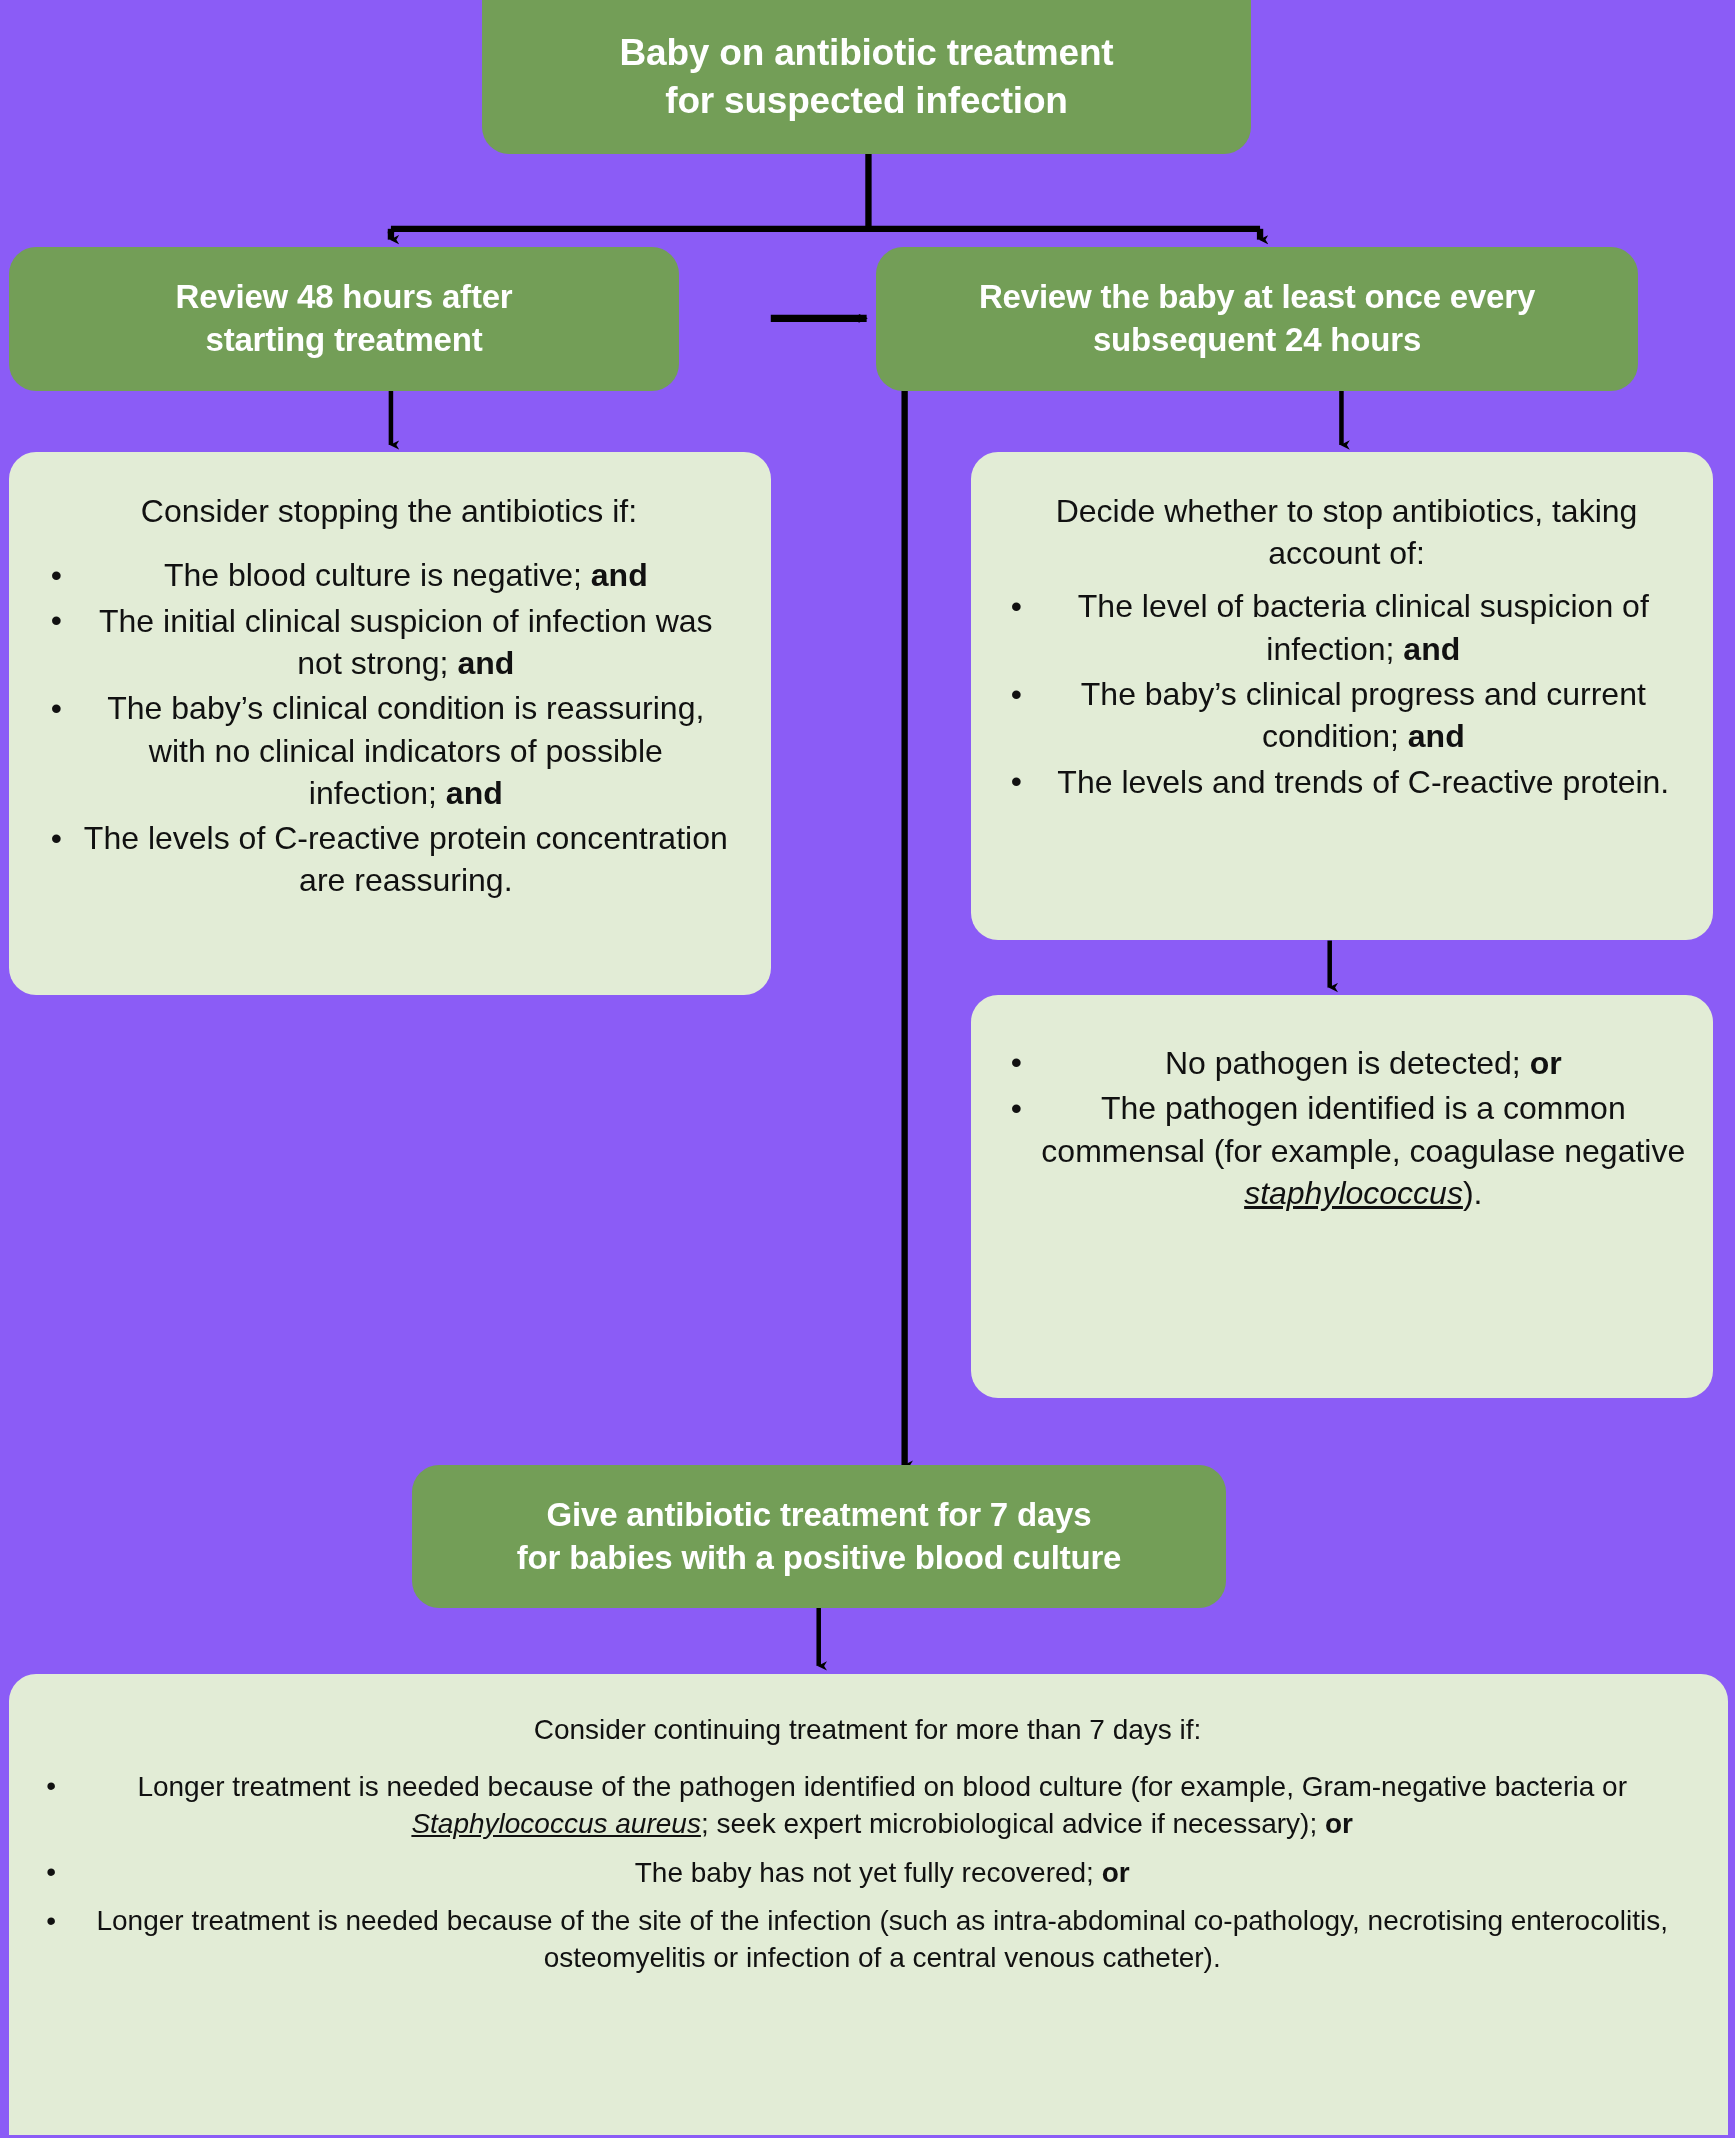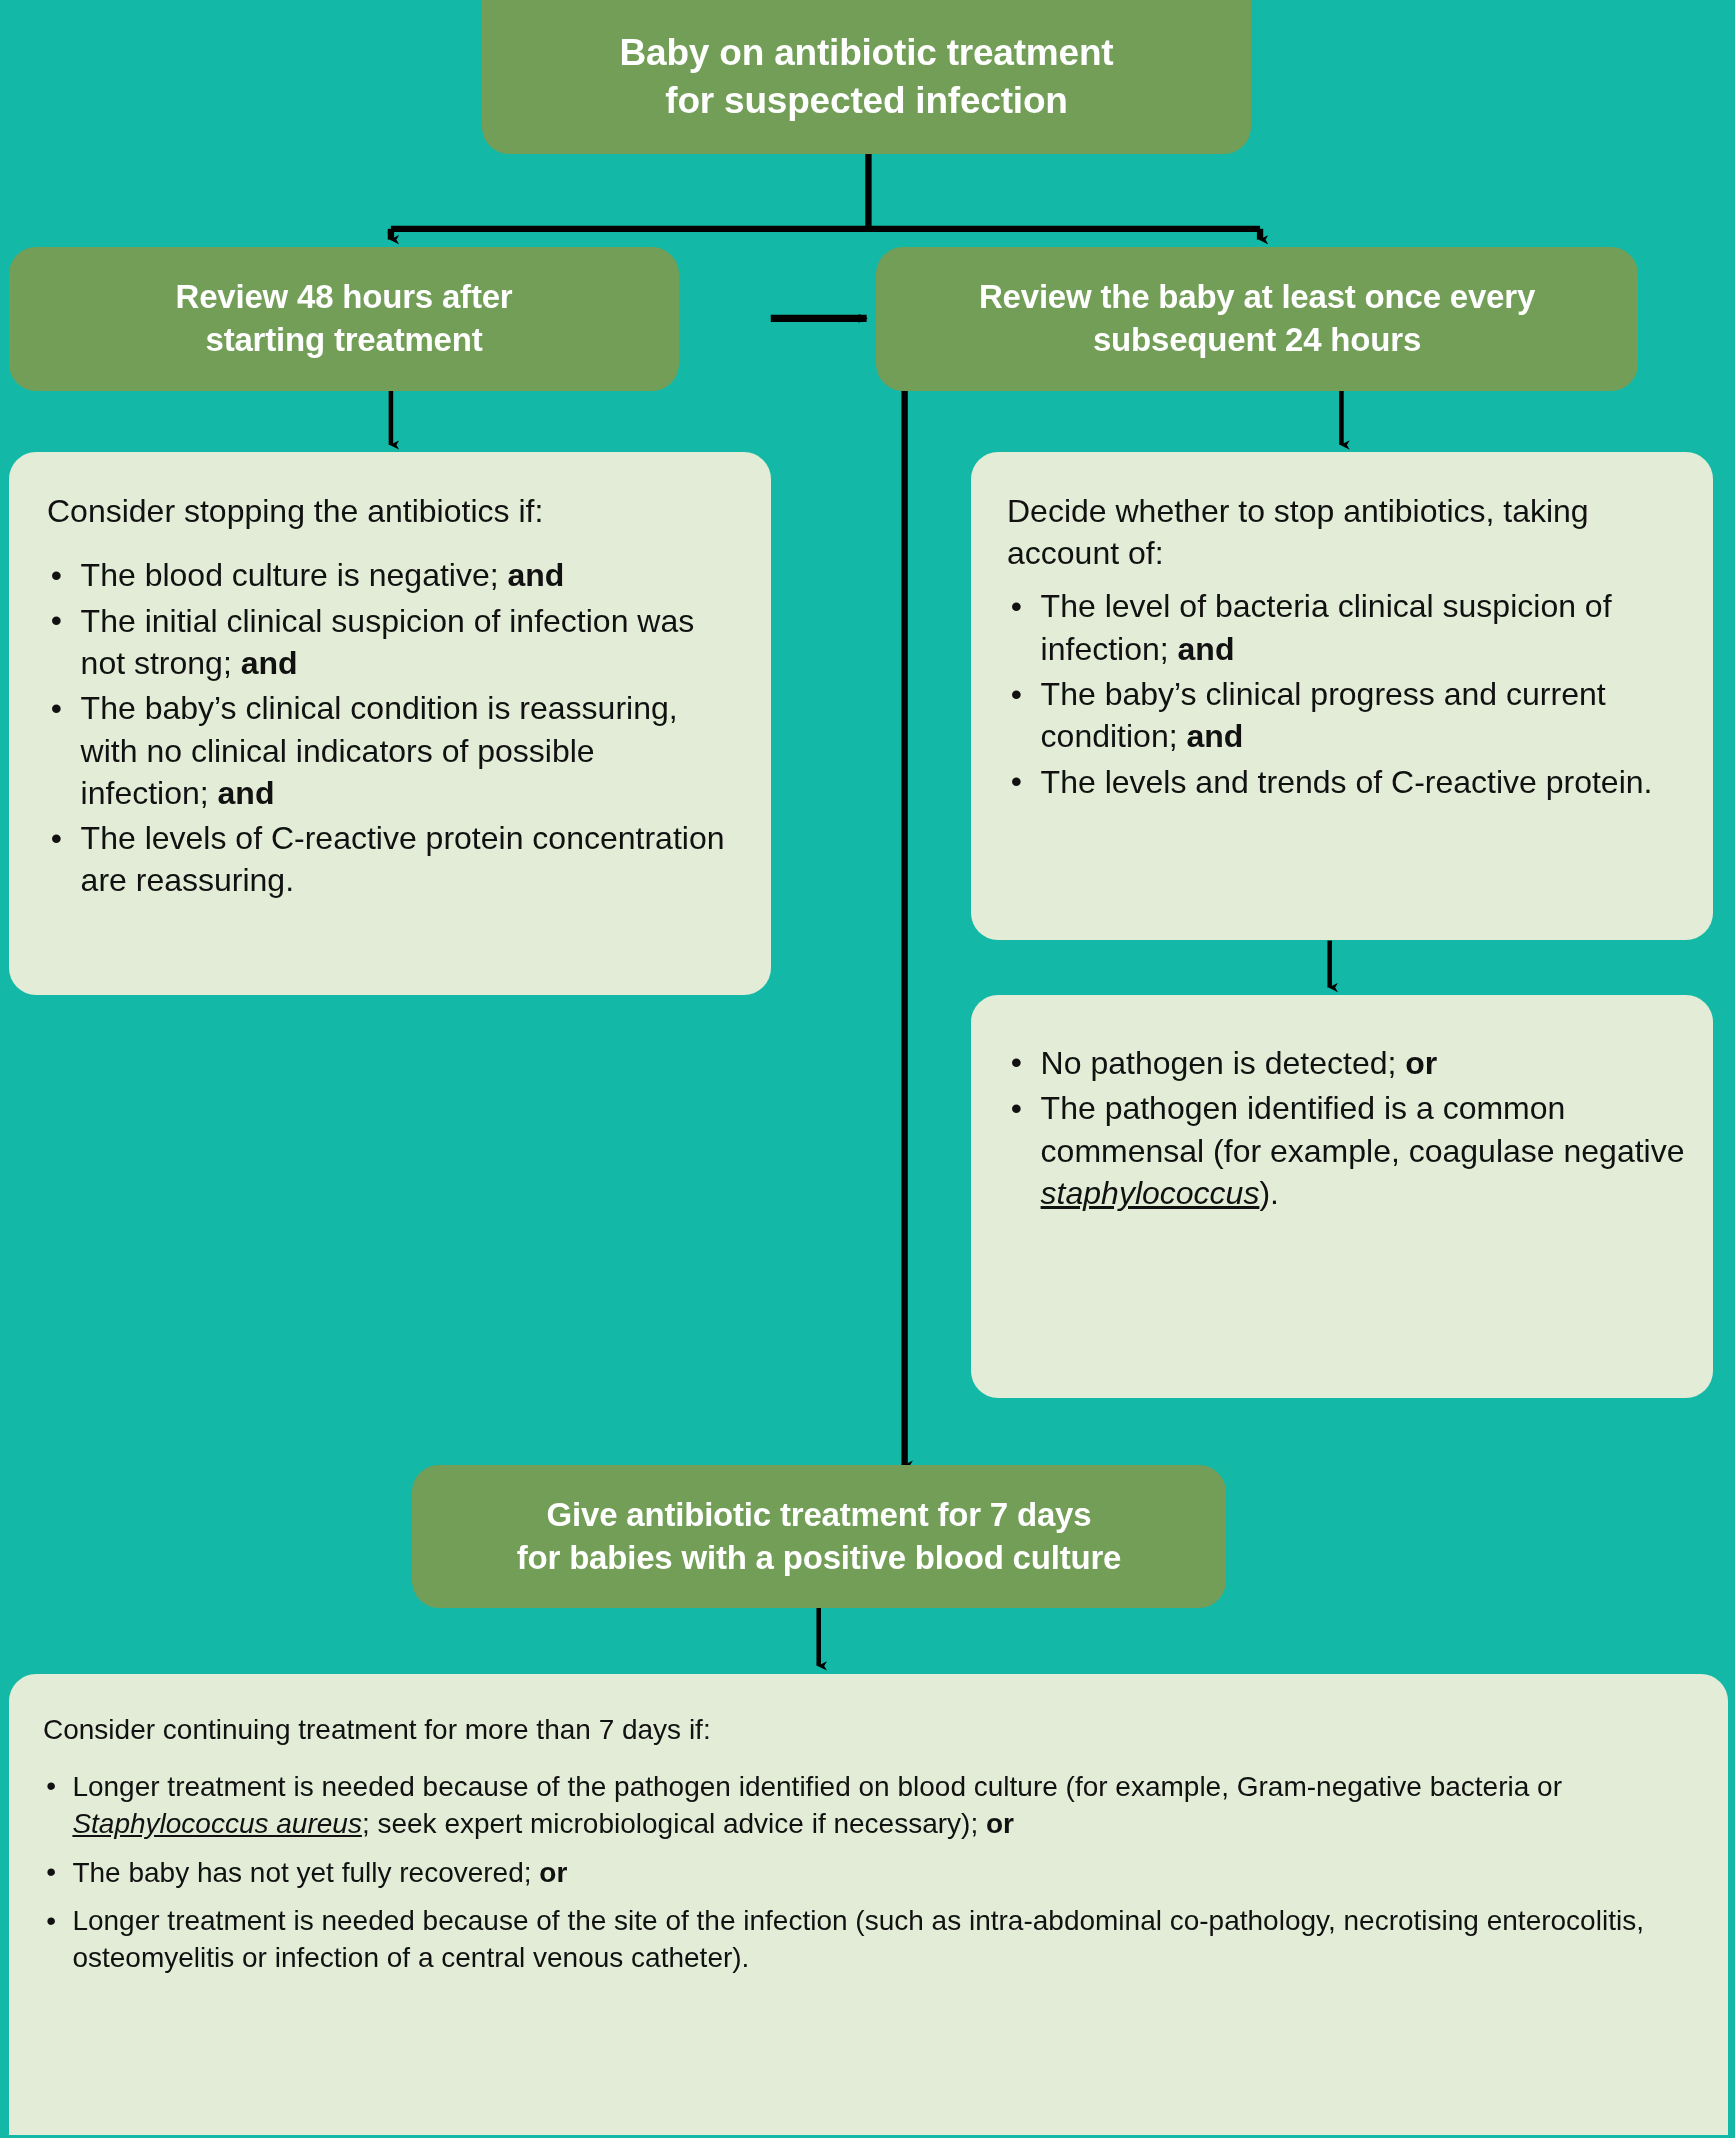--- a/index.html
+++ b/index.html
@@ -7,21 +7,21 @@
     width: 1736px;
     height: 2138px;
     background: #ffffff;
     font-family: "Liberation Sans", sans-serif;
     overflow: hidden;
   }
   #canvas {
     position: relative;
     width: 1736px;
     height: 2138px;
-    background: #14b8a6;
+    background: #8b5cf6;
   }
 
   
   .node {
     position: absolute;
     border-radius: 27px;
   }
   .node-green {
     background: #739e57;
     color: #ffffff;
@@ -30,20 +30,21 @@
     align-items: center;
     justify-content: center;
     text-align: center;
     line-height: 1.30;
     letter-spacing: -0.2px;
   }
   .node-light {
     background: #e2ecd6;
     color: #111111;
     line-height: 1.32;
+    text-align: center;
   }
 
   
   .lead {
     display: block;
   }
   ul.bul {
     list-style: none;
     margin: 0;
     padding: 0;

